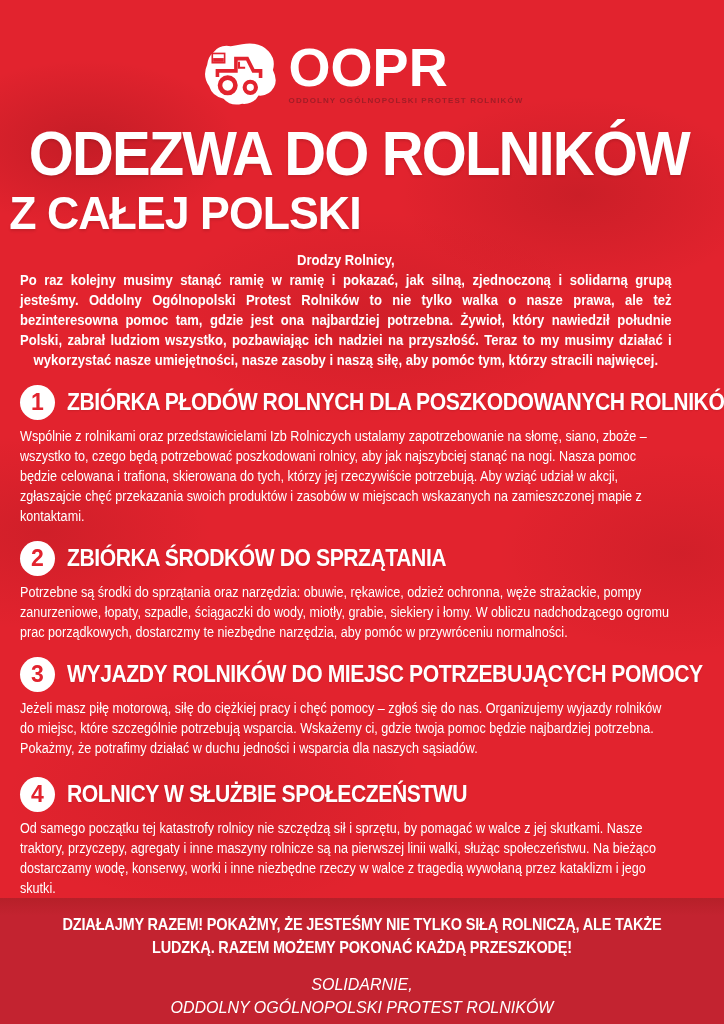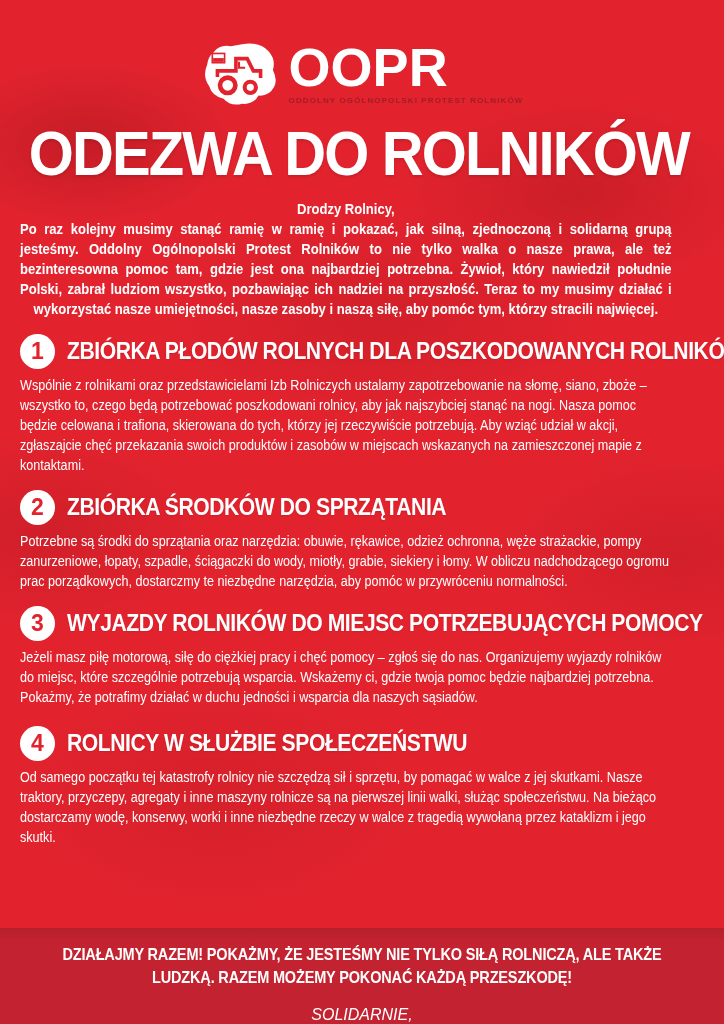--- a/index.html
+++ b/index.html
@@ -99,21 +99,21 @@
     text-shadow: 0 1px 2px rgba(0,0,0,0.10);
   }
   .section-body {
     margin-top: 5px;
     font-size: 14px; line-height: 20px; font-weight: normal;
   }
 
   
   .footer {
     position: absolute; left: 0; right: 0; bottom: 0;
-    height: 96px; z-index: 2;
+    height: 126px; z-index: 2;
     background: linear-gradient(#b62029, #c32330 14%);
     display: flex; flex-direction: column; align-items: center;
     padding-top: 15px; box-sizing: border-box;
   }
   .footer-headline {
     width: 700px;
     transform: scaleX(0.88); transform-origin: center top;
     text-align: center;
     font-size: 16.5px; font-weight: bold; line-height: 23px;
     letter-spacing: -0.2px;
@@ -145,20 +145,21 @@
         </g>
       </svg>
       <div class="logo-text-col">
         <div class="logo-acronym">OOPR</div>
         <div class="logo-tagline">ODDOLNY OGÓLNOPOLSKI PROTEST ROLNIKÓW</div>
       </div>
     </div>
 
     <div class="title-wrap">
       <div><span class="title-line1">ODEZWA DO ROLNIKÓW</span></div>
+      <div><span class="title-line2">Z CAŁEJ POLSKI</span></div>
     </div>
 
     <div class="col intro">
       <div class="condense">
         <div class="intro-salutation">Drodzy Rolnicy,</div>
         <div class="intro-body">Po raz kolejny musimy stanąć ramię w ramię i pokazać, jak silną, zjednoczoną i solidarną grupą jesteśmy. Oddolny Ogólnopolski Protest Rolników to nie tylko walka o nasze prawa, ale też bezinteresowna pomoc tam, gdzie jest ona najbardziej potrzebna. Żywioł, który nawiedził południe Polski, zabrał ludziom wszystko, pozbawiając ich nadziei na przyszłość. Teraz to my musimy działać i wykorzystać nasze umiejętności, nasze zasoby i naszą siłę, aby pomóc tym, którzy stracili najwięcej.</div>
       </div>
     </div>
 
     <div class="col section">

